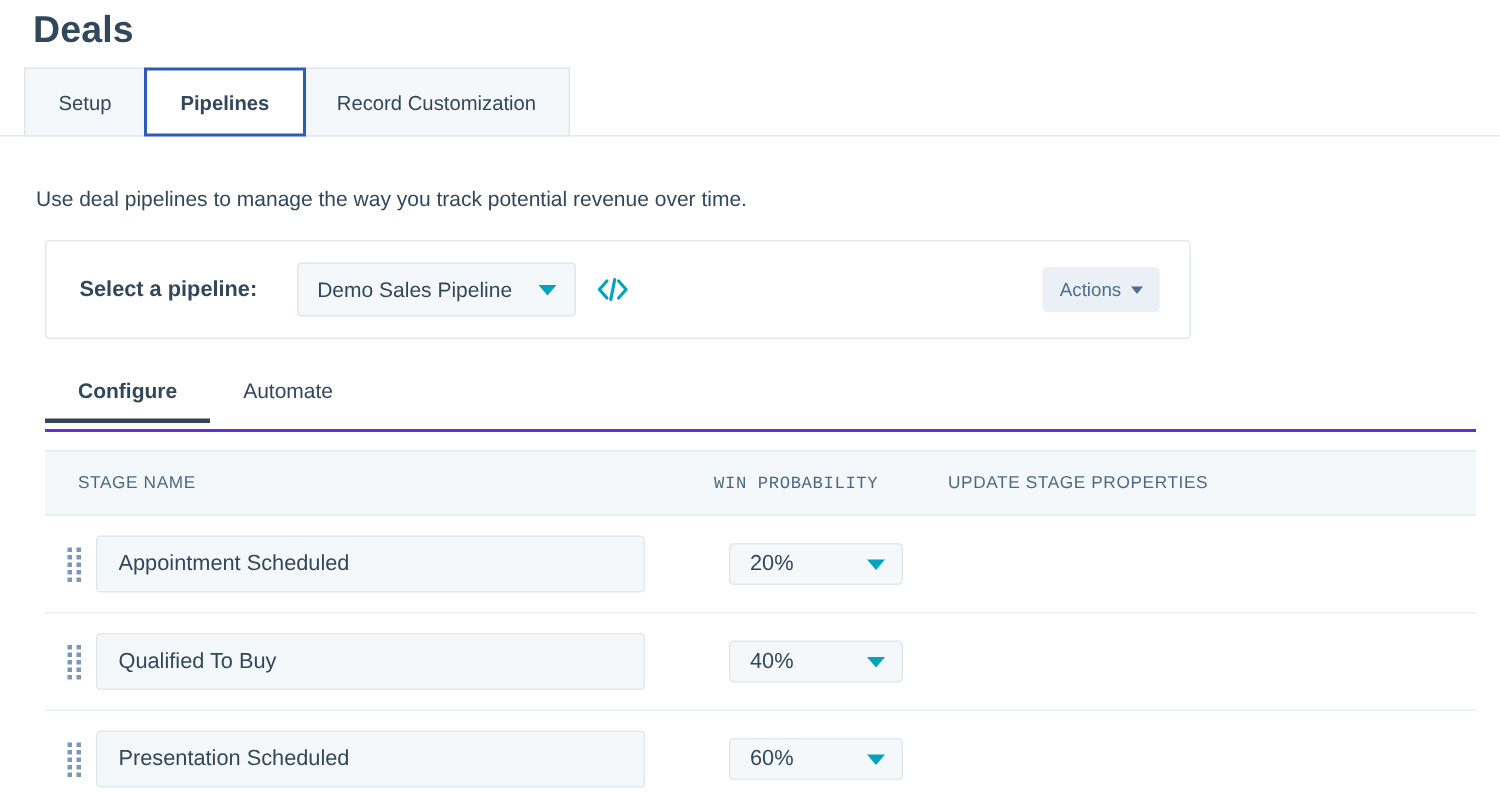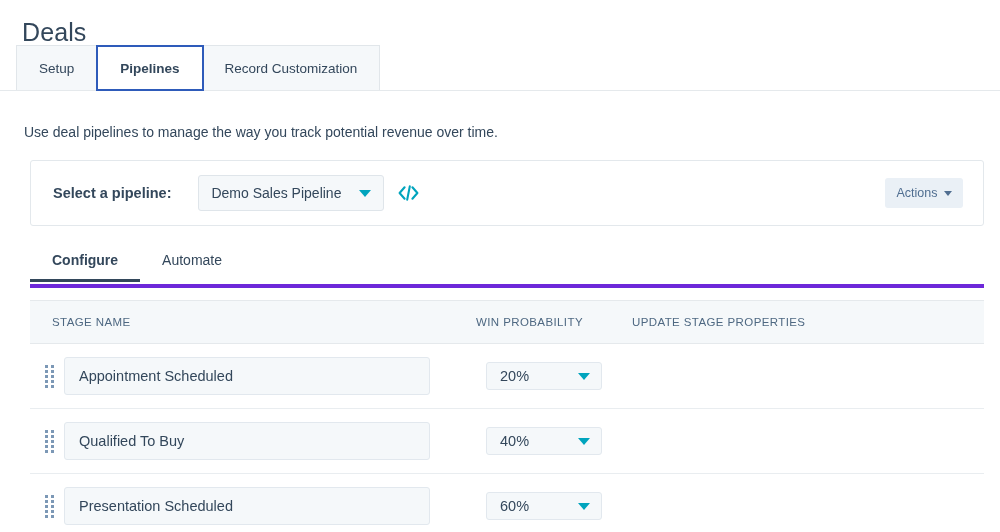--- a/index.html
+++ b/index.html
@@ -9,23 +9,23 @@
     background: #ffffff;
     font-family: "Liberation Sans", sans-serif;
     color: #33475b;
     overflow: hidden;
   }
   .page { position: relative; width: 1000px; height: 532px; }
 
   
   .page-title {
     position: absolute;
-    left: 22px; top: 18px;
+    left: 22px; top: 6px;
     font-size: 25px;
-    font-weight: 400;
+    font-weight: 700;
     color: #33475b;
     letter-spacing: 0.1px;
   }
 
   
   .top-tabs {
     position: absolute;
     left: 16px; top: 45px;
     display: flex;
     align-items: flex-end;
@@ -69,21 +69,21 @@
     left: 24px; top: 122px;
     font-size: 14px;
     color: #33475b;
     line-height: 20px;
   }
 
   
   .pipeline-card {
     position: absolute;
     left: 30px; top: 160px;
-    width: 954px; height: 66px;
+    width: 764px; height: 66px;
     background: #ffffff;
     border: 1px solid #e3e8ec;
     border-radius: 3px;
     display: flex;
     align-items: center;
   }
   .select-label {
     margin-left: 22px;
     font-size: 14.5px;
     font-weight: 700;
@@ -145,21 +145,21 @@
     border-top: 5px solid #506e91;
   }
 
   
   .sub-tabs {
     position: absolute;
     left: 30px; top: 248px;
     width: 954px; height: 40px;
     display: flex;
     align-items: flex-start;
-    border-bottom: 4px solid #6d28d9;
+    border-bottom: 2px solid #6d28d9;
   }
   .sub-tab {
     padding: 4px 22px 13px 22px;
     font-size: 14px;
     color: #33475b;
     cursor: pointer;
     position: relative;
     white-space: nowrap;
   }
   .sub-tab.active { font-weight: 600; }
@@ -186,21 +186,21 @@
     align-items: center;
   }
   .th {
     font-size: 11.5px;
     letter-spacing: 0.4px;
     color: #4e6882;
     font-weight: 400;
     white-space: nowrap;
   }
   .th-stage { margin-left: 22px; width: 424px; }
-  .th-prob  { width: 156px; }
+  .th-prob  { width: 156px; font-family: Liberation Mono, monospace; }
   .th-props { width: 260px; }
 
   .row {
     height: 65px;
     display: flex;
     align-items: center;
     border-bottom: 1px solid #e9edf0;
     background: #ffffff;
   }
   .drag-handle {

